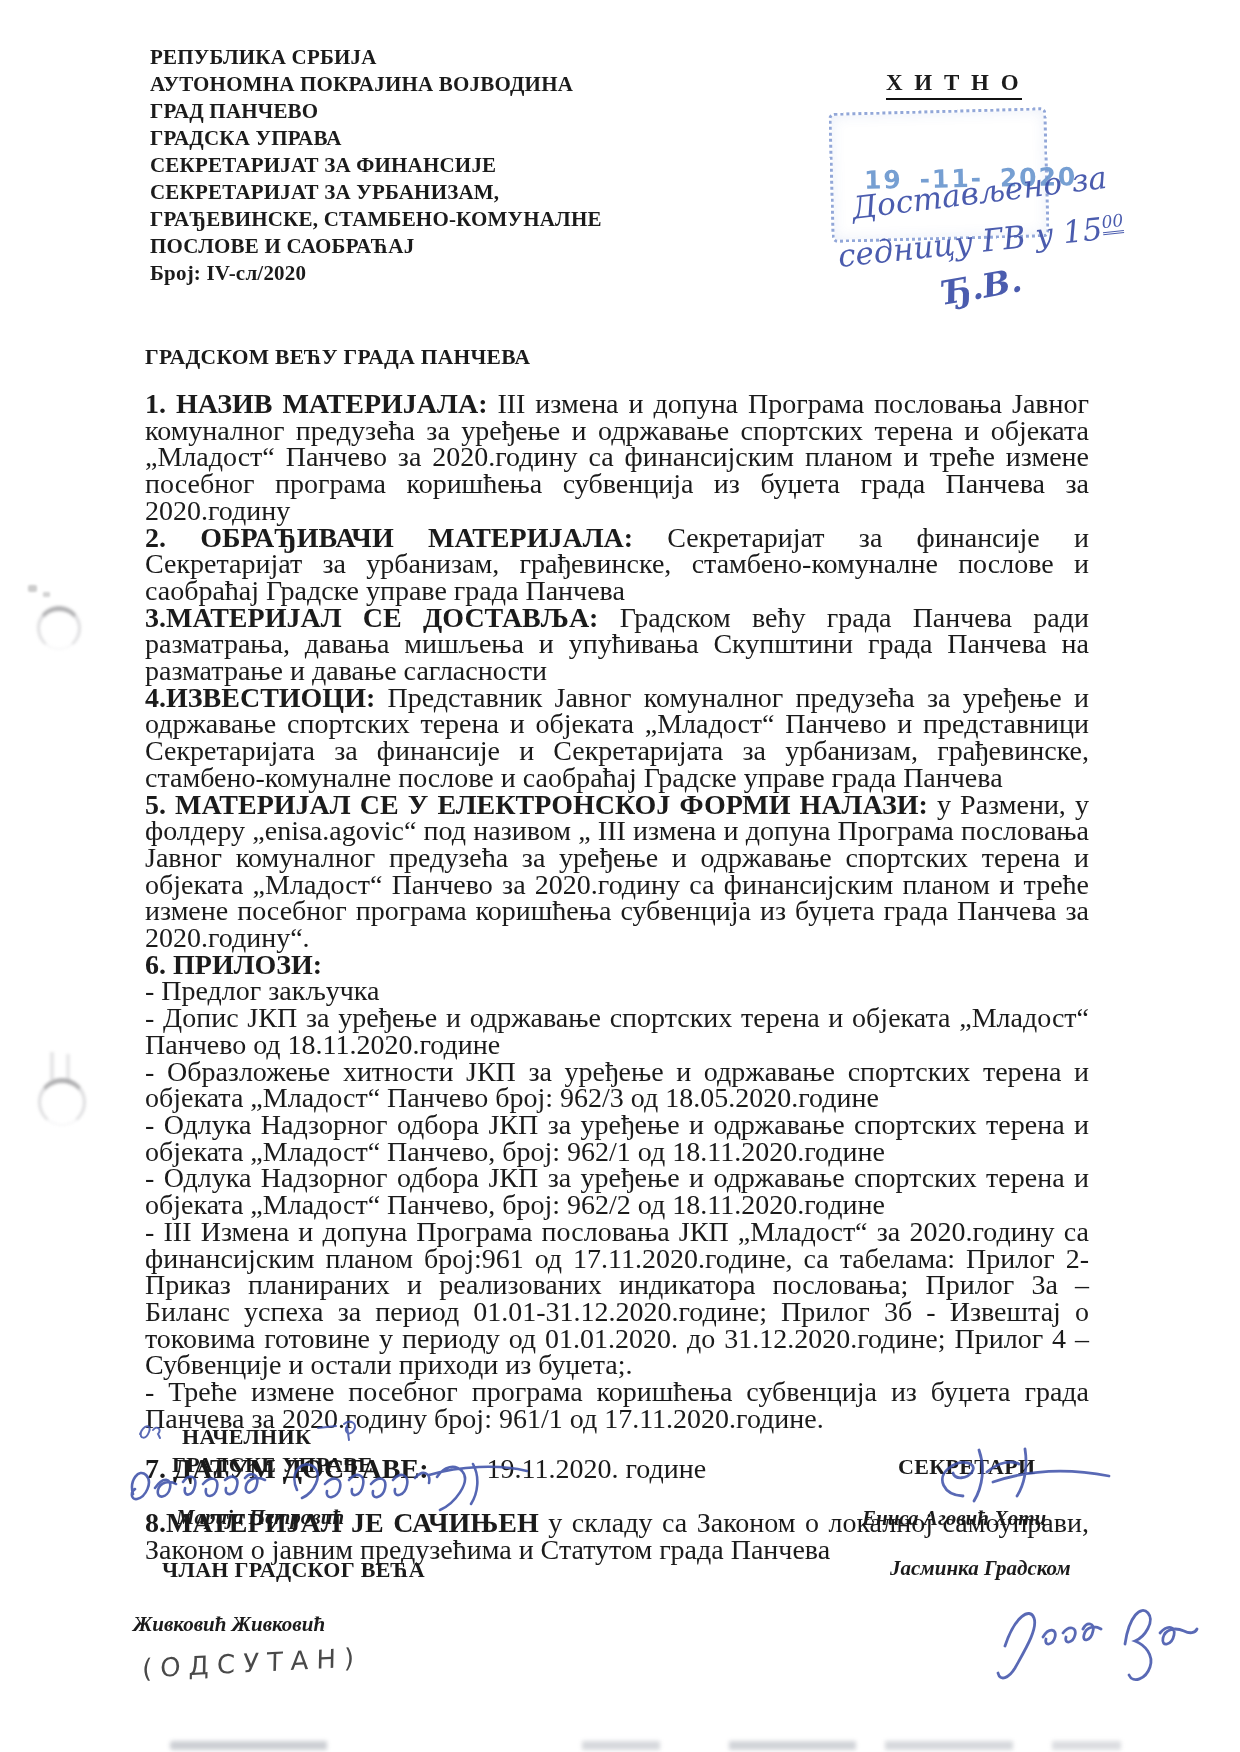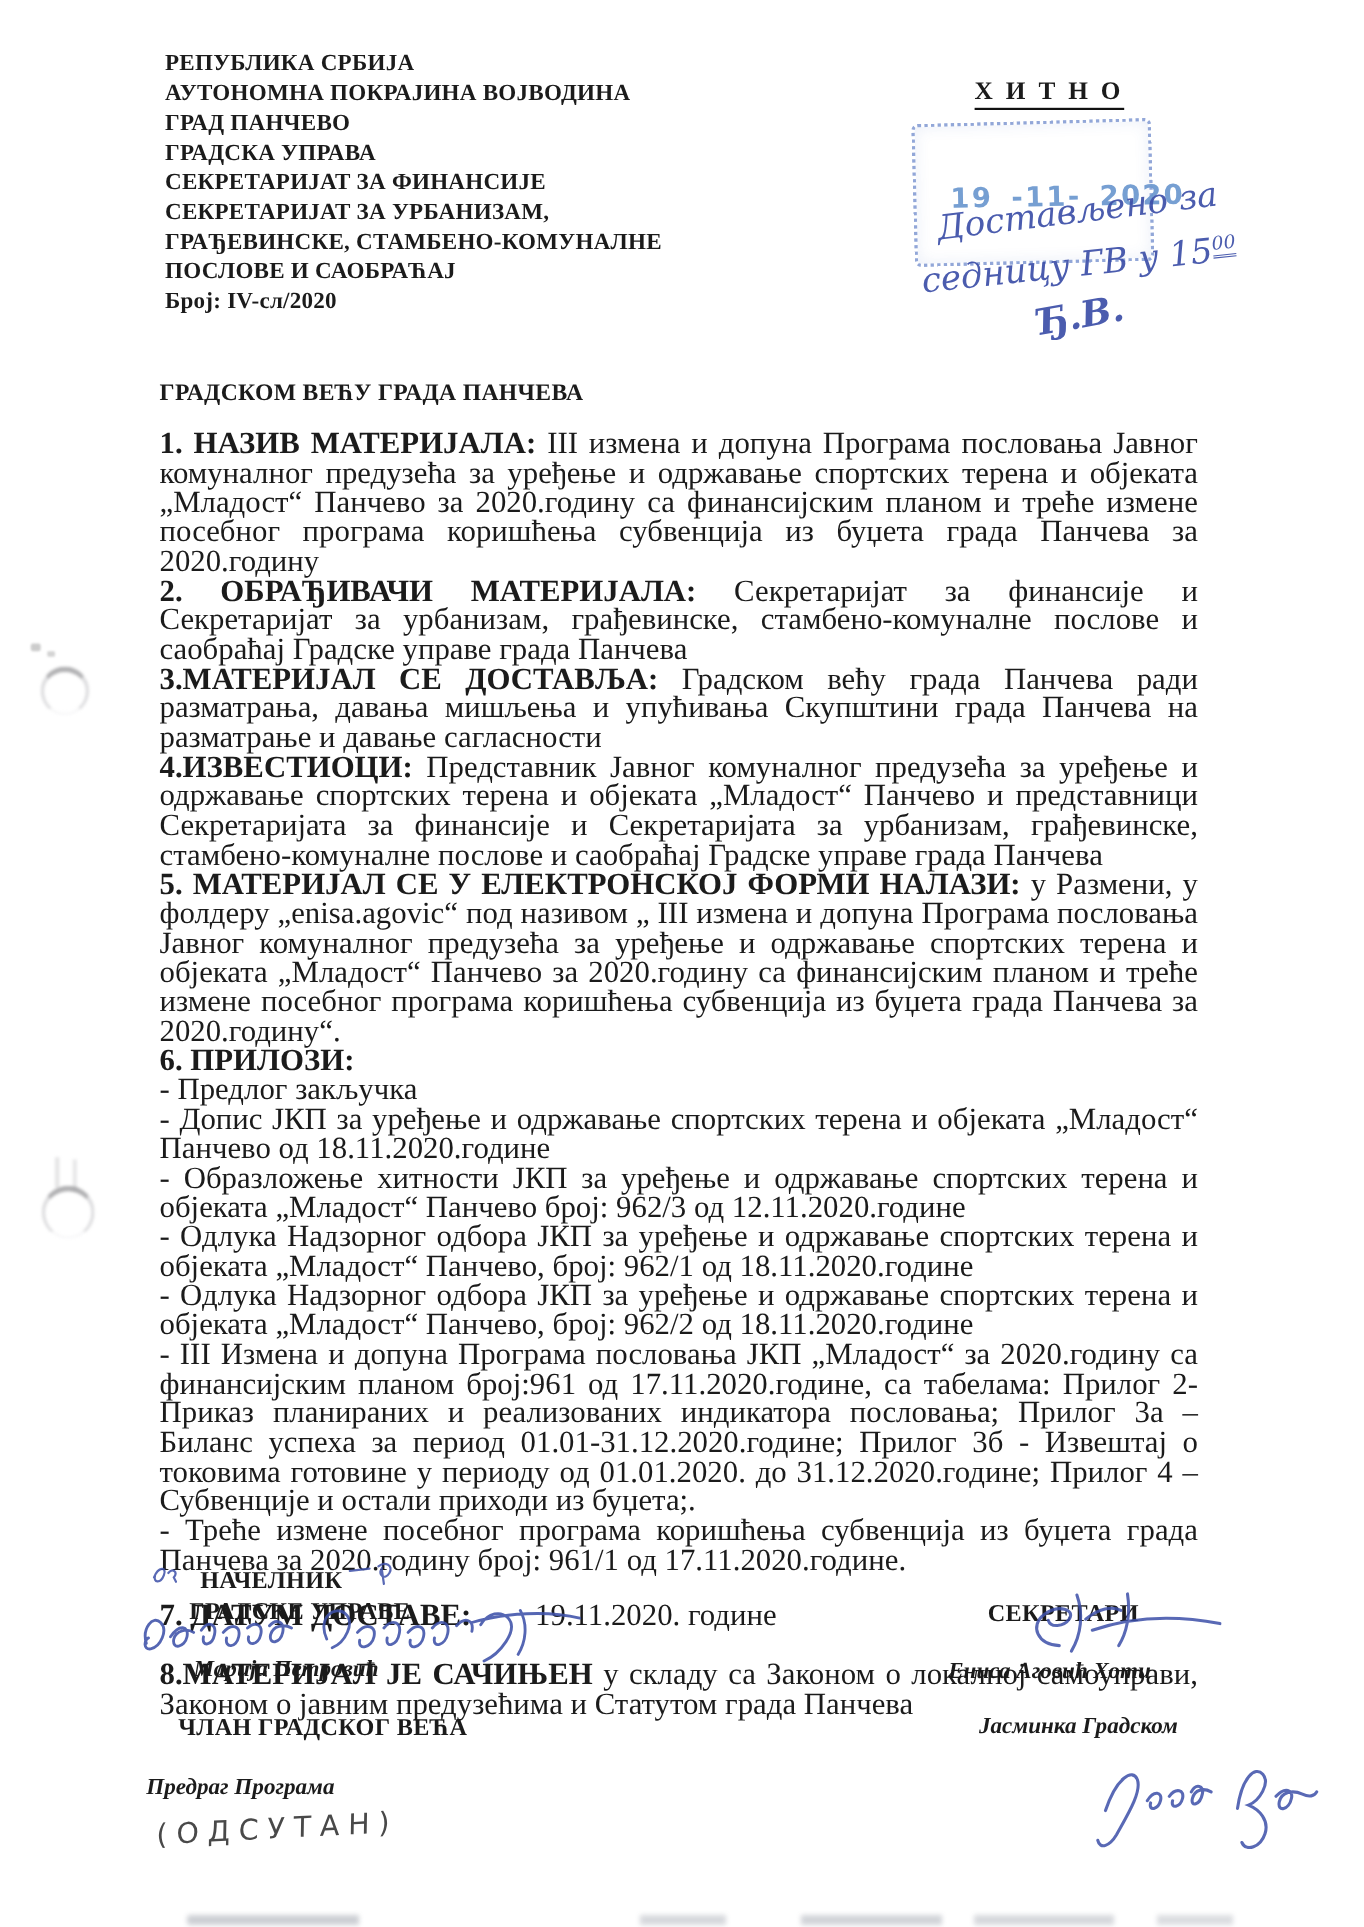--- a/index.html
+++ b/index.html
@@ -130,34 +130,34 @@
 
   <main class="body">
     <p class="para"><b class="lbl">1. НАЗИВ МАТЕРИЈАЛА:</b> <span>III измена и допуна Програма пословања Јавног комуналног предузећа за уређење и одржавање спортских терена и објеката „Младост“ Панчево за 2020.годину са финансијским планом и треће измене посебног програма коришћења субвенција из буџета града Панчева за 2020.годину</span></p>
     <p class="para"><b class="lbl">2. ОБРАЂИВАЧИ МАТЕРИЈАЛА:</b> <span>Секретаријат за финансије и Секретаријат за урбанизам, грађевинске, стамбено-комуналне послове и саобраћај Градске управе града Панчева</span></p>
     <p class="para"><b class="lbl">3.МАТЕРИЈАЛ СЕ ДОСТАВЉА:</b> <span>Градском већу града Панчева ради разматрања, давања мишљења и упућивања Скупштини града Панчева на разматрање и давање сагласности</span></p>
     <p class="para"><b class="lbl">4.ИЗВЕСТИОЦИ:</b> <span>Представник Јавног комуналног предузећа за уређење и одржавање спортских терена и објеката „Младост“ Панчево и представници Секретаријата за финансије и Секретаријата за урбанизам, грађевинске, стамбено-комуналне послове и саобраћај Градске управе града Панчева</span></p>
     <p class="para"><b class="lbl">5. МАТЕРИЈАЛ СЕ У ЕЛЕКТРОНСКОЈ ФОРМИ НАЛАЗИ:</b> <span>у Размени, у фолдеру „enisa.agovic“ под називом „ III измена и допуна Програма пословања Јавног комуналног предузећа за уређење и одржавање спортских терена и објеката „Младост“ Панчево за 2020.годину са финансијским планом и треће измене посебног програма коришћења субвенција из буџета града Панчева за 2020.годину“.</span></p>
     <p class="para bold-line">6. ПРИЛОЗИ:</p>
     <p class="para">- Предлог закључка</p>
     <p class="para">- Допис ЈКП за уређење и одржавање спортских терена и објеката „Младост“ Панчево од 18.11.2020.године</p>
-    <p class="para">- Образложење хитности ЈКП за уређење и одржавање спортских терена и објеката „Младост“ Панчево број: 962/3 од 12.11.2020.године</p>
+    <p class="para">- Образложење хитности ЈКП за уређење и одржавање спортских терена и објеката „Младост“ Панчево број: 962/3 од 18.05.2020.године</p>
     <p class="para">- Одлука Надзорног одбора ЈКП за уређење и одржавање спортских терена и објеката „Младост“ Панчево, број: 962/1 од 18.11.2020.године</p>
     <p class="para">- Одлука Надзорног одбора ЈКП за уређење и одржавање спортских терена и објеката „Младост“ Панчево, број: 962/2 од 18.11.2020.године</p>
     <p class="para">- III Измена и допуна Програма пословања ЈКП „Младост“ за 2020.годину са финансијским планом број:961 од 17.11.2020.године, са табелама: Прилог 2- Приказ планираних и реализованих индикатора пословања; Прилог 3а – Биланс успеха за период 01.01-31.12.2020.године; Прилог 3б - Извештај о токовима готовине у периоду од 01.01.2020. до 31.12.2020.године; Прилог 4 – Субвенције и остали приходи из буџета;.</p>
     <p class="para">- Треће измене посебног програма коришћења субвенција из буџета града Панчева за 2020.годину број: 961/1 од 17.11.2020.године.</p>
     <p class="para delivery"><b class="lbl">7. ДАТУМ ДОСТАВЕ:</b><span class="tab"></span><span>19.11.2020. године</span></p>
     <p class="para composed"><b class="lbl">8.МАТЕРИЈАЛ ЈЕ САЧИЊЕН</b> <span>у складу са Законом о локалној самоуправи, Законом о јавним предузећима и Статутом града Панчева</span></p>
   </main>
 
   <div class="sig-title t-nacelnik1">НАЧЕЛНИК</div>
   <div class="sig-title t-nacelnik2">ГРАДСКЕ УПРАВЕ</div>
   <div class="sig-name n-maria">Марија Петровић</div>
   <div class="sig-title t-clan">ЧЛАН ГРАДСКОГ ВЕЋА</div>
-  <div class="sig-name n-predrag">Предраг Програма</div>
+  <div class="sig-name n-predrag">Живковић Живковић</div>
   <div class="absent-note">(ОДСУТАН)</div>
 
   <div class="sig-title t-sekretari">СЕКРЕТАРИ</div>
   <div class="sig-name n-enisa">Ениса Аговић Хоти</div>
   <div class="sig-name n-jasminka">Јасминка Градском</div>
 
   <svg class="sig-svg sv-mark1" width="30" height="24" viewBox="0 0 30 24">
     <path d="M4,14 C8,4 16,4 13,12 C10,20 3,19 5,12 M17,10 C21,5 26,9 22,14 L24,18" fill="none" stroke="#3c4fa8" stroke-width="2" stroke-linecap="round" opacity="0.85"></path>
   </svg>
   <svg class="sig-svg sv-mark2" width="52" height="28" viewBox="0 0 52 28">

